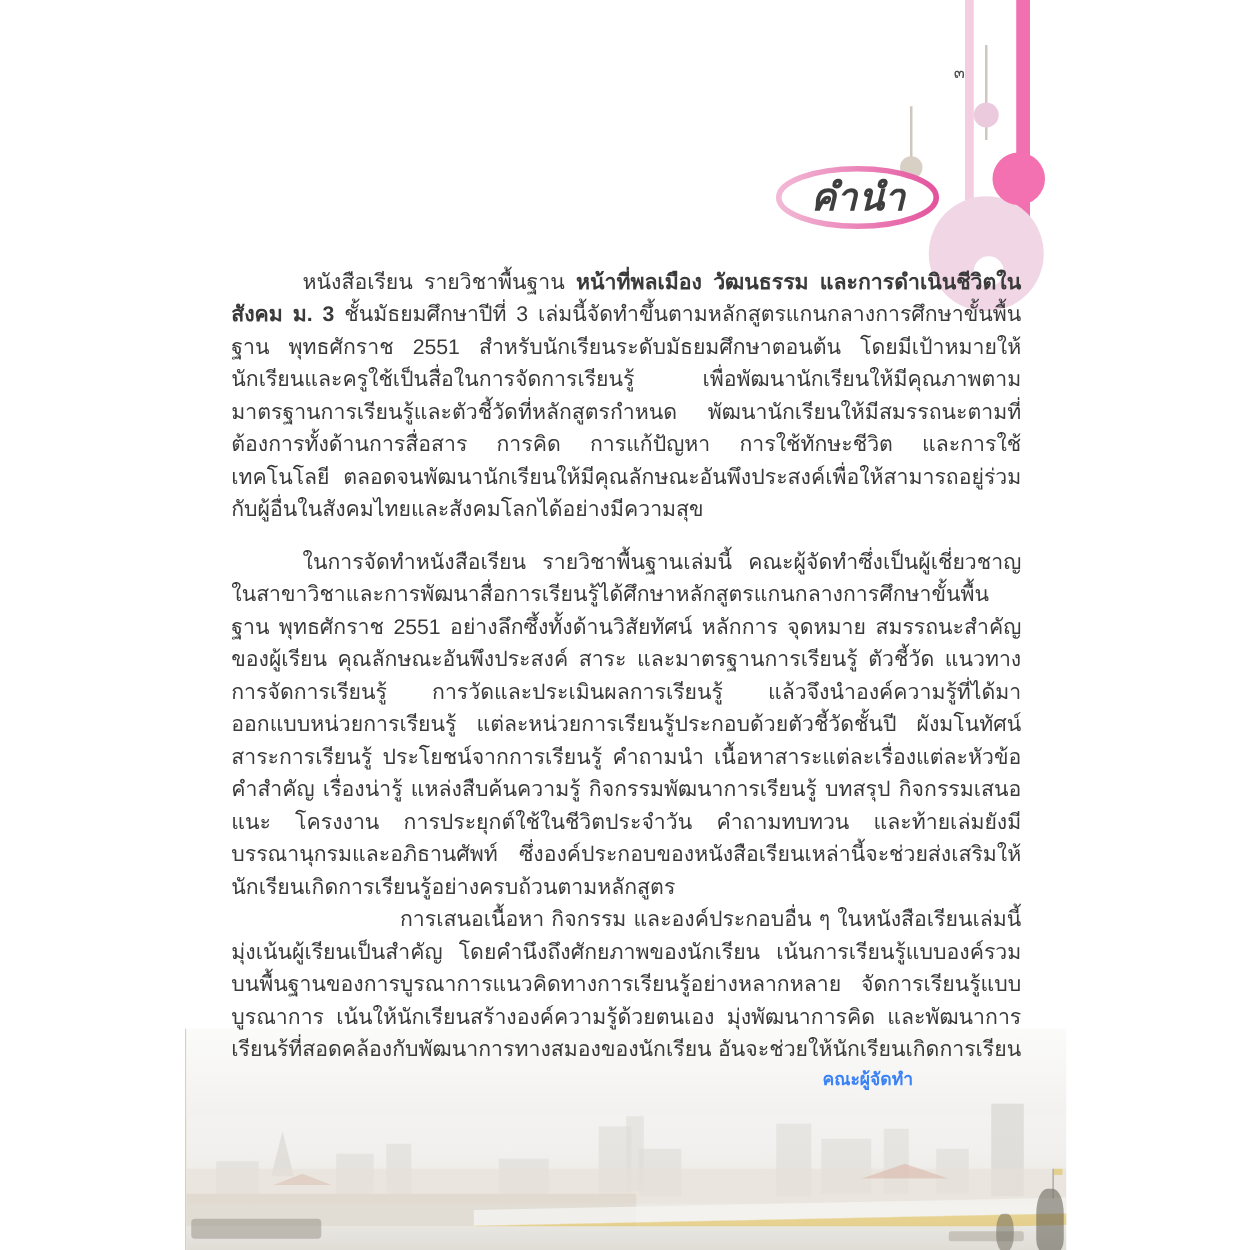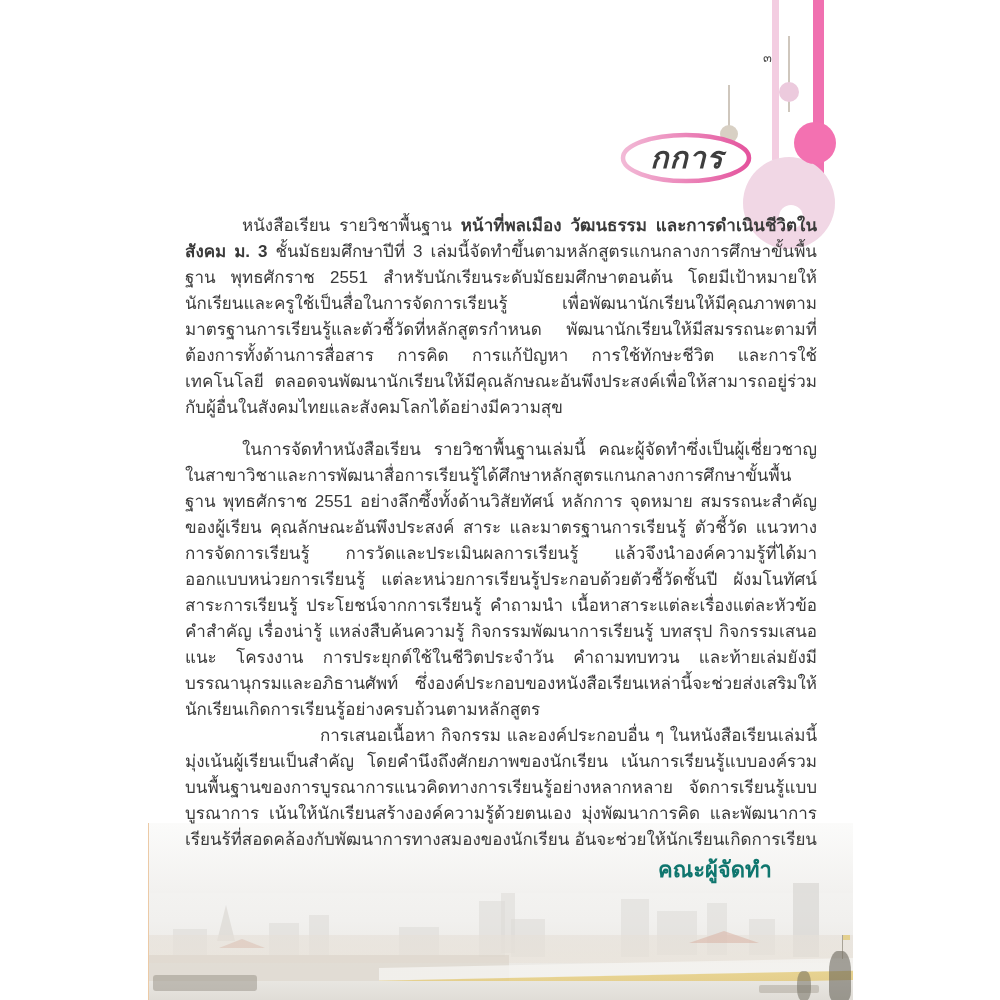--- a/index.html
+++ b/index.html
@@ -30,21 +30,21 @@
   
   .text-block{
     position:absolute;left:185px;top:197px;width:632px;height:648px;
     font-size:17px;line-height:26px;text-align:justify;overflow:hidden;z-index:2;
   }
   .para{margin:0;}
   .indent-a{text-indent:57px;margin-top:16px;}
   .indent-b{text-indent:135px;}
   .para b{font-weight:bold;}
   .signature{
-    position:absolute;left:658px;top:852px;font-size:22px;font-weight:bold;color:#0f766e;z-index:3;
+    position:absolute;left:658px;top:852px;font-size:14px;font-weight:bold;color:#3b82f6;z-index:3;
   }
   
   .photo{
     position:absolute;left:148px;top:823px;width:704px;height:177px;overflow:hidden;z-index:1;
     background:linear-gradient(#f8f8f6 0%,#f1f0ee 55%,#eceae6 75%,#e9e7e2 100%);
     border-left:1px solid #eccaa6;
   }
   .photo .b{position:absolute;background:#dcdad7;opacity:.55;}
   .photo .sky-haze{position:absolute;left:0;top:0;width:100%;height:70px;background:linear-gradient(#fbfbfa,#f2f1ef);}
   .spire{
@@ -85,21 +85,21 @@
 <div class="title-wrap">
   <svg class="title-ellipse" viewBox="0 0 134 56">
     <defs>
       <linearGradient id="pg" x1="0" y1="0" x2="1" y2="0">
         <stop offset="0" stop-color="#f2b9d6"></stop>
         <stop offset="1" stop-color="#e4539d"></stop>
       </linearGradient>
     </defs>
     <ellipse cx="66" cy="28" rx="63" ry="23" fill="none" stroke="url(#pg)" stroke-width="4.5"></ellipse>
   </svg>
-  <div class="title-text">กการ</div>
+  <div class="title-text">คำนำ</div>
 </div>
 
 <main class="text-block">
   <p class="para indent-a"><span>หนังสือเรียน รายวิชาพื้นฐาน </span><b>หน้าที่พลเมือง วัฒนธรรม และการดำเนินชีวิตในสังคม ม. 3</b><span> ชั้นมัธยมศึกษาปีที่ 3 เล่มนี้จัดทำขึ้นตามหลักสูตรแกนกลางการศึกษาขั้นพื้นฐาน พุทธศักราช 2551 สำหรับนักเรียนระดับมัธยมศึกษาตอนต้น โดยมีเป้าหมายให้นักเรียนและครูใช้เป็นสื่อในการจัดการเรียนรู้ เพื่อพัฒนานักเรียนให้มีคุณภาพตามมาตรฐานการเรียนรู้และตัวชี้วัดที่หลักสูตรกำหนด พัฒนานักเรียนให้มีสมรรถนะตามที่ต้องการทั้งด้านการสื่อสาร การคิด การแก้ปัญหา การใช้ทักษะชีวิต และการใช้เทคโนโลยี ตลอดจนพัฒนานักเรียนให้มีคุณลักษณะอันพึงประสงค์เพื่อให้สามารถอยู่ร่วมกับผู้อื่นในสังคมไทยและสังคมโลกได้อย่างมีความสุข</span></p>
   <p class="para indent-a"><span>ในการจัดทำหนังสือเรียน รายวิชาพื้นฐานเล่มนี้ คณะผู้จัดทำซึ่งเป็นผู้เชี่ยวชาญในสาขาวิชาและการพัฒนาสื่อการเรียนรู้ได้ศึกษาหลักสูตรแกนกลางการศึกษาขั้นพื้นฐาน พุทธศักราช 2551 อย่างลึกซึ้งทั้งด้านวิสัยทัศน์ หลักการ จุดหมาย สมรรถนะสำคัญของผู้เรียน คุณลักษณะอันพึงประสงค์ สาระ และมาตรฐานการเรียนรู้ ตัวชี้วัด แนวทางการจัดการเรียนรู้ การวัดและประเมินผลการเรียนรู้ แล้วจึงนำองค์ความรู้ที่ได้มาออกแบบหน่วยการเรียนรู้ แต่ละหน่วยการเรียนรู้ประกอบด้วยตัวชี้วัดชั้นปี ผังมโนทัศน์สาระการเรียนรู้ ประโยชน์จากการเรียนรู้ คำถามนำ เนื้อหาสาระแต่ละเรื่องแต่ละหัวข้อ คำสำคัญ เรื่องน่ารู้ แหล่งสืบค้นความรู้ กิจกรรมพัฒนาการเรียนรู้ บทสรุป กิจกรรมเสนอแนะ โครงงาน การประยุกต์ใช้ในชีวิตประจำวัน คำถามทบทวน และท้ายเล่มยังมีบรรณานุกรมและอภิธานศัพท์ ซึ่งองค์ประกอบของหนังสือเรียนเหล่านี้จะช่วยส่งเสริมให้นักเรียนเกิดการเรียนรู้อย่างครบถ้วนตามหลักสูตร</span></p>
   <p class="para indent-b"><span>การเสนอเนื้อหา กิจกรรม และองค์ประกอบอื่น ๆ ในหนังสือเรียนเล่มนี้มุ่งเน้นผู้เรียนเป็นสำคัญ โดยคำนึงถึงศักยภาพของนักเรียน เน้นการเรียนรู้แบบองค์รวมบนพื้นฐานของการบูรณาการแนวคิดทางการเรียนรู้อย่างหลากหลาย จัดการเรียนรู้แบบบูรณาการ เน้นให้นักเรียนสร้างองค์ความรู้ด้วยตนเอง มุ่งพัฒนาการคิด และพัฒนาการเรียนรู้ที่สอดคล้องกับพัฒนาการทางสมองของนักเรียน อันจะช่วยให้นักเรียนเกิดการเรียนรู้อย่างสมบูรณ์และสามารถนำไปประยุกต์ใช้ในชีวิตประจำวันได้</span></p>
 
 </main>
 
 <div class="signature">คณะผู้จัดทำ</div>

